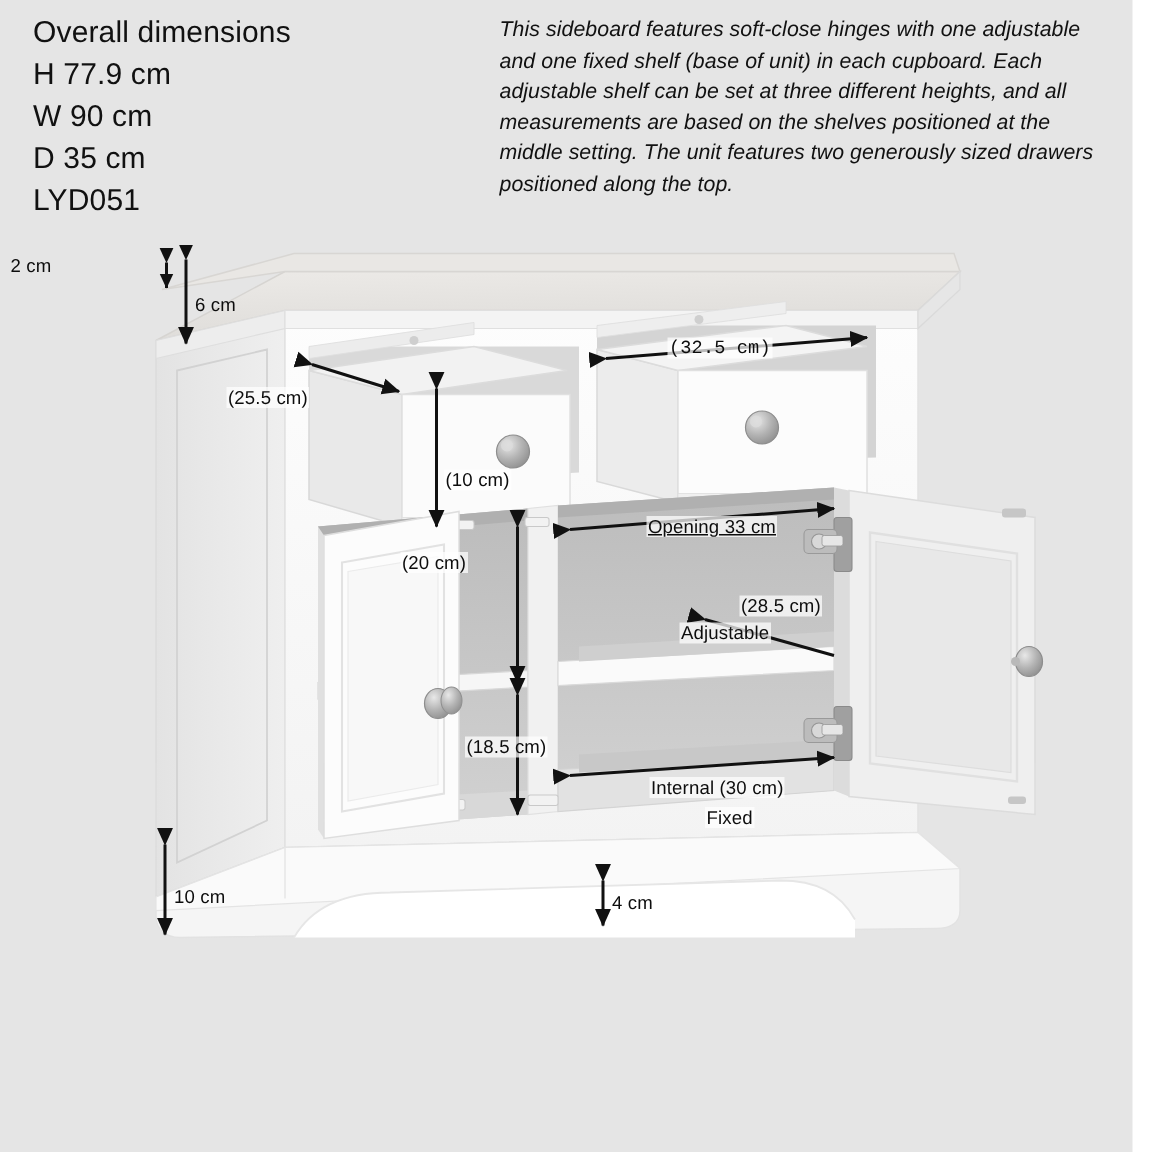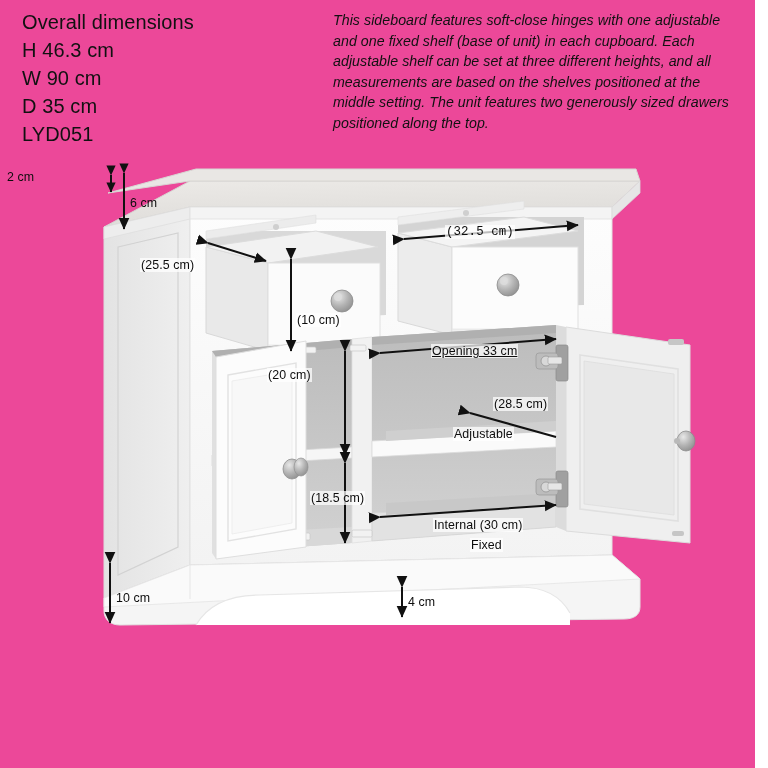--- a/index.html
+++ b/index.html
@@ -6,21 +6,21 @@
   html, body {
     width: 768px; height: 768px;
     background: #ffffff;
     font-family: "Liberation Sans", sans-serif;
     color: #1a1a1a;
     overflow: hidden;
   }
   #page {
     position: relative;
     width: 755px; height: 768px;
-    background: #ec4899;
+    background: #e5e5e5;
   }
 
   
   .hdr-left {
     position: absolute; left: 22px; top: 8px; width: 300px;
     font-size: 20px; line-height: 28px; font-weight: 400; color: #111;
     letter-spacing: .1px;
   }
   .hdr-left div { white-space: nowrap; }
 
@@ -53,21 +53,21 @@
   }
   .dim.bg { background: rgba(255,255,255,.72); padding: 0 1px; }
 </style>
 </head>
 <body>
 
 <div id="page">
 
   <div class="hdr-left">
     <div>Overall dimensions</div>
-    <div>H 46.3 cm</div>
+    <div>H 77.9 cm</div>
     <div>W 90 cm</div>
     <div>D 35 cm</div>
     <div>LYD051</div>
   </div>
 
   <div class="hdr-right">This sideboard features soft-close hinges with one adjustable and one fixed shelf (base of unit) in each cupboard. Each adjustable shelf can be set at three different heights, and all measurements are based on the shelves positioned at the middle setting. The unit features two generously sized drawers positioned along the top.</div>
 
   <div id="stage">
     <svg viewBox="0 0 768 520" xmlns="http://www.w3.org/2000/svg">
       <defs>
@@ -248,32 +248,32 @@
       <line x1="380" y1="362" x2="556" y2="350" stroke="#111" stroke-width="2" marker-start="url(#ah)" marker-end="url(#ah)"></line>
 
       <line x1="110" y1="408" x2="110" y2="468" stroke="#111" stroke-width="2" marker-start="url(#ah)" marker-end="url(#ah)"></line>
 
       <line x1="402" y1="432" x2="402" y2="462" stroke="#111" stroke-width="2" marker-start="url(#ah)" marker-end="url(#ah)"></line>
     </svg>
 
     <div class="dim" style="left:7px; top:15px;">2 cm</div>
     <div class="dim" style="left:130px; top:41px;">6 cm</div>
 
-    <div class="dim bg" style="left:140px; top:103px;">(25.5 cm)</div>
+    <div class="dim bg" style="left:151px; top:103px;">(25.5 cm)</div>
     <div class="dim bg" style="left:296px; top:136px;margin-top:22px;">(10 cm)</div>
 
     <div class="dim bg" style="left:445px; top:70px;font-family:Liberation Mono, monospace;">(32.5 cm)</div>
 
     <div class="dim bg" style="left:267px; top:213px;">(20 cm)</div>
 
     <div class="dim bg" style="left:431px; top:189px;text-decoration:underline;">Opening 33 cm</div>
 
     <div class="dim bg" style="left:493px; top:242px;">(28.5 cm)</div>
 
-    <div class="dim bg" style="left:453px; top:272px;">Adjustable</div>
+    <div class="dim bg" style="left:453px; top:260px;">Adjustable</div>
 
     <div class="dim bg" style="left:310px; top:336px;">(18.5 cm)</div>
 
     <div class="dim bg" style="left:433px; top:363px;">Internal (30 cm)</div>
 
     <div class="dim bg" style="left:470px; top:383px;">Fixed</div>
 
     <div class="dim" style="left:116px; top:436px;">10 cm</div>
 
     <div class="dim" style="left:408px; top:440px;">4 cm</div>

